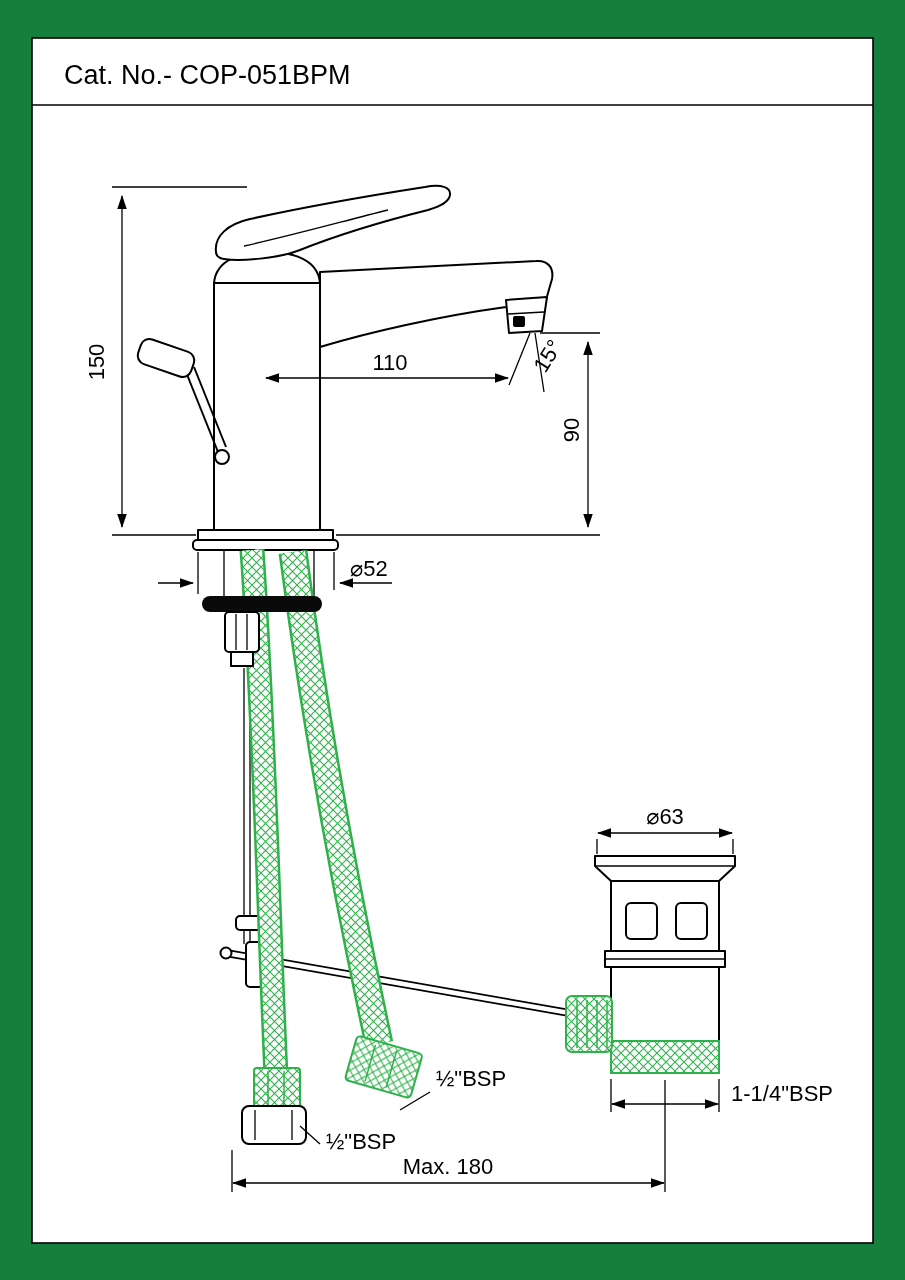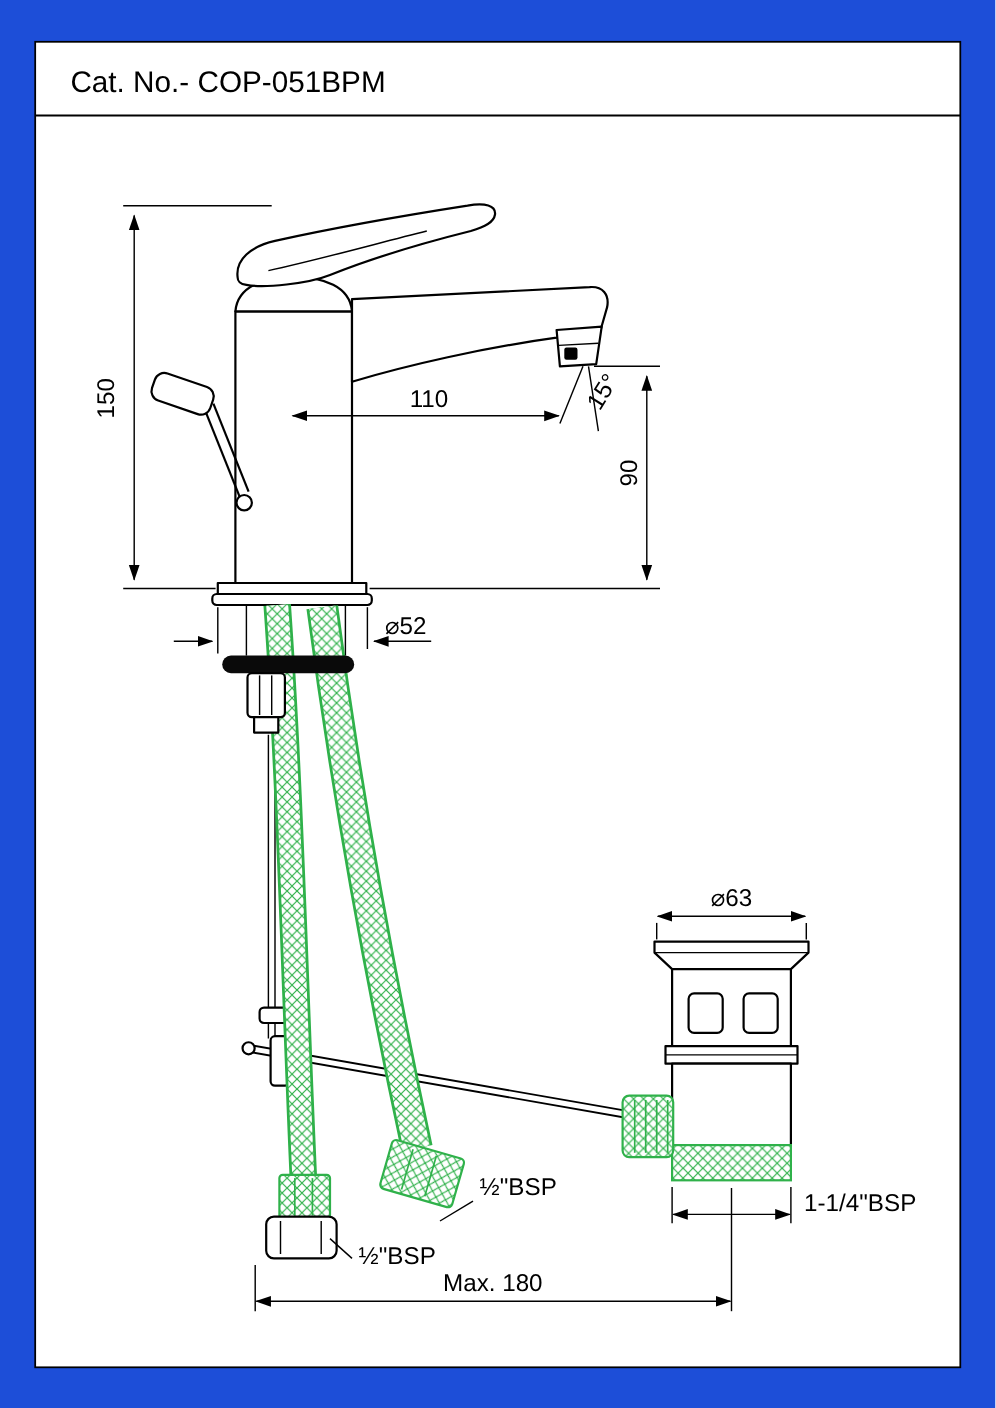--- a/index.html
+++ b/index.html
@@ -1,16 +1,16 @@
 <!DOCTYPE html>
 <html><head>
 <meta charset="utf-8">
 <style>
   html,body{margin:0;padding:0;background:#ffffff;}
-  .page{position:relative;width:905px;height:1280px;background:#1d4ed8;
+  .page{position:relative;width:905px;height:1280px;background:#15803d;
         font-family:"Liberation Sans","DejaVu Sans",sans-serif;}
   svg{display:block;}
   text{fill:#000;font-family:"Liberation Sans","DejaVu Sans",sans-serif;}
   .dim-text{font-size:22px;}
   .title-text{font-size:27px;}
   .part{fill:#fff;stroke:#000;stroke-width:2;stroke-linejoin:round;}
   .thin{fill:none;stroke:#000;stroke-width:1.3;}
   .dimline{fill:none;stroke:#000;stroke-width:1.3;}
   .greenpart{fill:url(#hosehatch);stroke:#2fb14a;stroke-width:2;}
   .greenline{stroke:#2fb14a;stroke-width:1.5;fill:none;}

